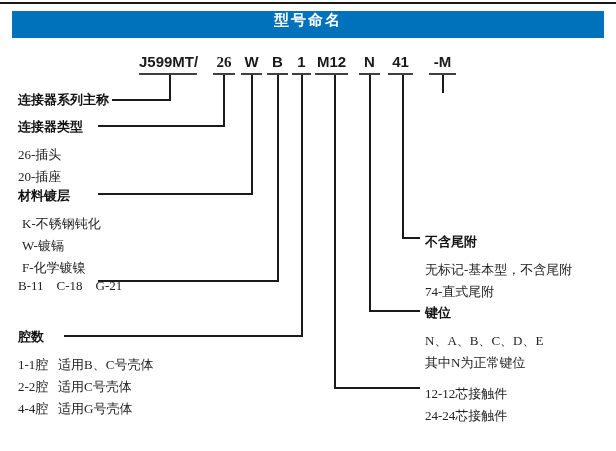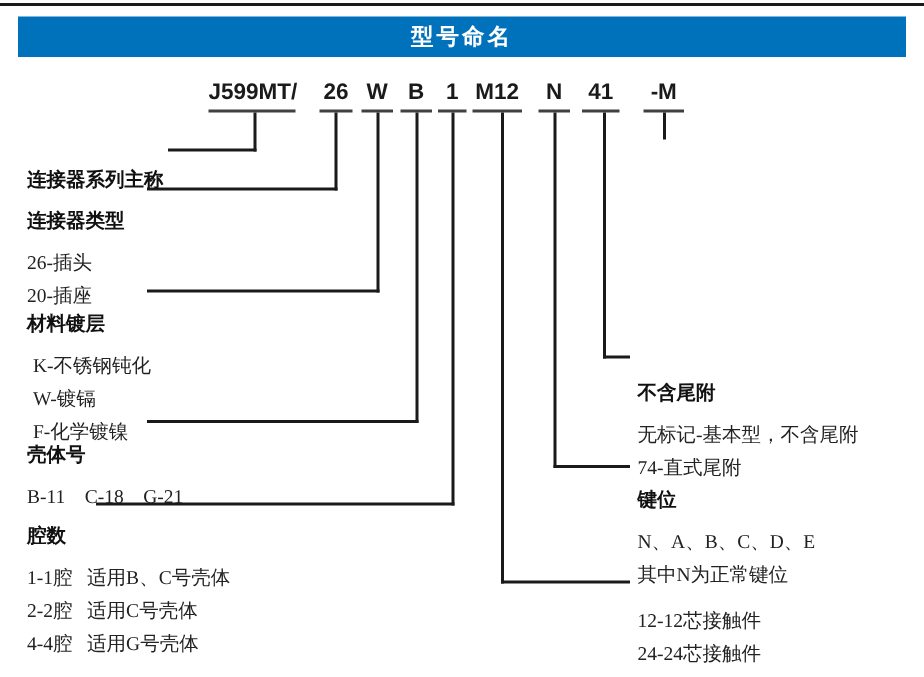--- a/index.html
+++ b/index.html
@@ -3,40 +3,40 @@
 <meta charset="utf-8">
 <style>
   html,body{margin:0;padding:0;background:#ffffff;}
   .page{
     position:relative;width:616px;height:451px;background:#ffffff;overflow:hidden;
     font-family:"Liberation Sans", sans-serif;color:#1a1a1a;
   }
   .top-rule{position:absolute;left:0;top:2px;width:616px;height:2px;background:#1a1a1a;}
   .header{
     position:absolute;left:12px;top:11px;width:592px;height:27px;
-    display:flex;align-items:center;justify-content:center;
+    display:flex;align-items:flex-start;justify-content:center;
   }
   .header span{color:#ffffff;font-size:15px;font-weight:bold;letter-spacing:2px;}
   .seg{
     position:absolute;top:53px;text-align:center;font-weight:bold;font-size:15px;
     line-height:18px;border-bottom:2px solid #404040;padding-bottom:2px;white-space:nowrap;
   }
   .seg0{left:139px;width:58px;}
-  .seg1{left:213px;width:22px;}
+  .seg1{left:213px;width:22px;font-family:Liberation Serif, serif;}
   .seg2{left:241px;width:21px;}
   .seg3{left:267px;width:21px;}
   .seg4{left:292px;width:19px;}
   .seg5{left:315px;width:33px;}
   .seg6{left:359px;width:21px;}
   .seg7{left:388px;width:25px;}
   .seg8{left:429px;width:27px;}
   .ln{position:absolute;background:#1a1a1a;}
   .v{width:2px;}
   .h{height:2px;}
-  .group{position:absolute;margin-top:20px;}
+  .group{position:absolute;}
   .gtitle{
     font-size:13px;font-weight:bold;line-height:15px;margin-bottom:10px;
     white-space:pre;color:#111;
   }
   .item{
     font-family:"Liberation Serif", serif;font-size:13px;line-height:22px;
     white-space:pre;color:#222;
   }
   .indent .item{padding-left:4px;}
 </style>
@@ -91,21 +91,20 @@
   </div>
 
   <div class="group indent" style="left:18px;top:188px">
     <div class="gtitle">材料镀层</div>
     <div class="item">K-不锈钢钝化</div>
     <div class="item">W-镀镉</div>
     <div class="item">F-化学镀镍</div>
   </div>
 
   <div class="group" style="left:18px;top:275px">
-    <div class="gtitle">壳体号</div>
     <div class="item">B-11    C-18    G-21</div>
   </div>
 
   <div class="group" style="left:18px;top:329px">
     <div class="gtitle">腔数</div>
     <div class="item">1-1腔   适用B、C号壳体</div>
     <div class="item">2-2腔   适用C号壳体</div>
     <div class="item">4-4腔   适用G号壳体</div>
   </div>
 

